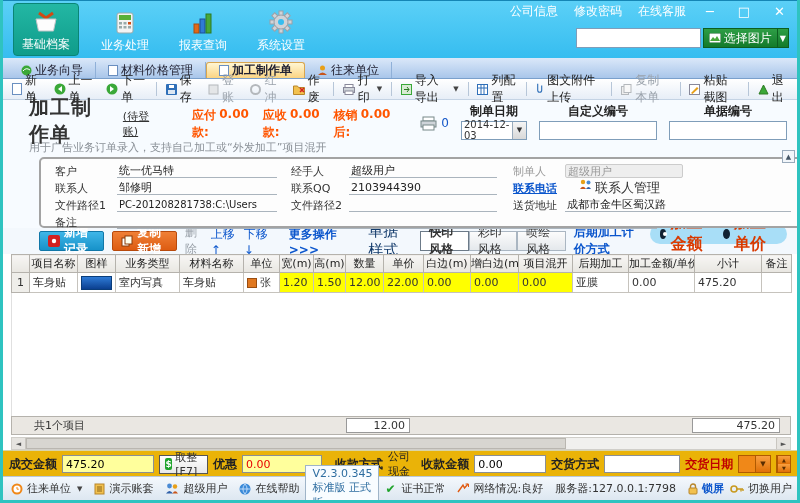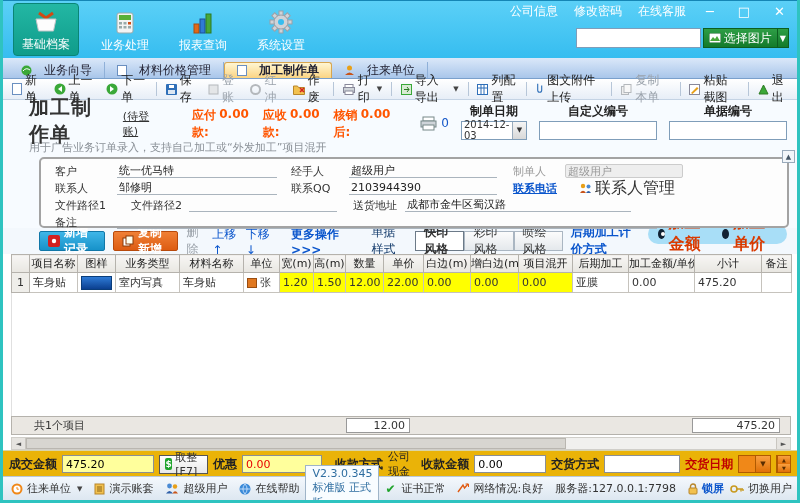--- a/index.html
+++ b/index.html
@@ -16,21 +16,21 @@
   .top-right{position:absolute;right:8px;top:2px;display:flex;flex-direction:column;align-items:flex-end;gap:8px;}
   .top-links{display:flex;align-items:center;gap:16px;color:#fff;font-size:12px;}
   .top-links .lnk{cursor:pointer;}
   .winbtn{color:#fff;font-weight:bold;font-size:13px;cursor:pointer;padding:0 4px;}
   .picker{display:flex;align-items:center;}
   .picker input{width:125px;height:20px;border:1px solid #7f9db9;background:#fff;padding:0 3px;font-size:11px;}
   .pick-btn{display:flex;align-items:center;gap:3px;height:20px;background:linear-gradient(#2e9e46,#137a2b);border:1px solid #0c5e20;color:#fff;font-size:12px;padding:6px 5px;margin-left:2px;cursor:pointer;}
   .pick-dd{height:20px;background:linear-gradient(#2e9e46,#137a2b);border:1px solid #0c5e20;border-left:none;color:#fff;font-size:8px;display:flex;align-items:center;padding:0 2px;cursor:pointer;}
   
   .tabbar{height:21px;background:linear-gradient(#dbe8f9,#a9c6ea);display:flex;align-items:flex-end;padding-left:6px;border-bottom:1px solid #7aa0cc;}
-  .tab{display:flex;align-items:center;gap:12px;height:16px;padding:0 12px;font-size:12px;color:#223;border-right:1px solid #8fb0d8;cursor:pointer;}
+  .tab{display:flex;align-items:center;gap:3px;height:16px;padding:0 12px;font-size:12px;color:#223;border-right:1px solid #8fb0d8;cursor:pointer;}
   .tab.active{background:linear-gradient(#fff6d2,#fbd483);border:1px solid #d8a64f;border-bottom:none;font-weight:bold;border-radius:3px 3px 0 0;}
   
   .toolbar{height:21px;background:linear-gradient(#ffffff,#e7eef7);border-bottom:1px solid #c4d3e4;display:flex;align-items:center;padding:0 4px;gap:2px;}
   .tbtn{display:flex;align-items:center;gap:3px;padding:1px 5px;font-size:12px;color:#222;cursor:pointer;border-radius:2px;}
   .tbtn.disabled{color:#9aa2ab;cursor:default;}
   .tsep{width:1px;height:14px;background:#b7c6d8;margin:0 2px;}
   .dd{font-size:7px;color:#444;margin-left:2px;}
   
   .title-row{height:40px;display:flex;align-items:center;padding:2px 10px 0 26px;position:relative;}
   .doc-title{font-size:20px;font-weight:bold;color:#333;letter-spacing:1px;}
@@ -48,32 +48,32 @@
   
   .subtitle{height:16px;padding-left:26px;color:#8a9097;font-size:11px;}
   
   .form-row{height:72px;display:flex;padding:1px 8px 0 36px;gap:8px;position:relative;}
   .form-main{flex:1;border:2px solid #a3a3a3;border-radius:5px;background:#fdfdfd;padding:4px 8px 2px 14px;}
   .frow{display:flex;align-items:center;height:16px;margin-bottom:1px;}
   .flbl{font-size:11px;color:#333;flex:0 0 auto;}
   .fval{border:none;border-bottom:1px solid #aab4bd;background:transparent;font-size:11px;color:#222;height:14px;padding:0 2px;}
   .fval.gray{color:#999;background:#eee;border:1px solid #ccc;border-radius:2px;}
   .flink{color:#0a55cc;text-decoration:underline;font-weight:bold;font-size:11px;cursor:pointer;}
-  .cmgr{display:flex;align-items:center;gap:3px;margin-left:14px;cursor:pointer;font-size:16px;}
+  .cmgr{display:flex;align-items:flex-start;gap:3px;margin-left:14px;cursor:pointer;font-size:13px;}
   .collapse-btn{position:absolute;right:2px;top:-6px;width:13px;height:13px;border:1px solid #9ab;background:#f2f6fa;font-size:7px;display:flex;align-items:center;justify-content:center;cursor:pointer;color:#456;}
   
   .grid-toolbar{height:26px;display:flex;align-items:center;padding:0 10px 0 36px;gap:8px;background:#f3f8fd;}
   .gbtn{display:flex;align-items:center;gap:4px;height:20px;padding:0 8px;color:#fff;font-size:12px;font-weight:bold;cursor:pointer;border-radius:2px;}
   .gbtn.add{background:linear-gradient(#3fb6e8,#1792c9);border:1px solid #1077a8;}
   .gbtn.copy{background:linear-gradient(#f08036,#dd5c12);border:1px solid #b84a0c;}
   .glink{font-size:12px;cursor:pointer;}
   .glink.gray{color:#99a0a8;}
   .glink.blue{color:#0a55cc;}
   .glink.bold{font-weight:bold;}
-  .style-lbl{color:#123a6b;font-size:12px;}
+  .style-lbl{color:#123a6b;font-size:15px;}
   .seg{display:flex;}
   .seg .sbtn{height:20px;padding:0 8px;font-size:12px;display:flex;align-items:center;background:linear-gradient(#fcfcfc,#e4e8ec);border:1px solid #aab6c2;cursor:pointer;}
   .seg .sbtn.on{background:#fff;border:1px solid #6c7a88;font-weight:bold;}
   .pricing{margin-left:auto;display:flex;align-items:flex-start;gap:8px;}
   .pricing .plbl{color:#0a55cc;font-weight:bold;font-size:12px;}
   .pill{display:flex;align-items:center;gap:10px;background:#a8def7;border-radius:10px;padding:2px 10px;height:20px;}
   .radio{display:flex;align-items:center;gap:4px;color:#d93a00;font-weight:bold;font-size:16px;cursor:pointer;}
   .rdot{width:10px;height:10px;border-radius:50%;background:#123;position:relative;}
   .rdot.sel::after{content:"";position:absolute;left:3px;top:3px;width:4px;height:4px;border-radius:50%;background:#fff;}
   
@@ -451,20 +451,21 @@
                 <path d="M1 10 q3-4.5 6 0z" fill="#c8541a"></path>
                 <circle cx="9.5" cy="3.5" r="2" fill="#4a8ad4"></circle>
                 <path d="M7 10 q2.5-4 5 0z" fill="#2f5fa8"></path>
               </svg>
             </span>
           <span>联系人管理</span>
         </div>
       </div>
       <div class="frow">
         <span class="flbl" style="width:62px">文件路径1</span>
+        <input class="fval" style="width: 160px; font-size: 10px;" value="PC-201208281738:C:\Users">
         <span class="flbl" style="width:58px;margin-left:14px">文件路径2</span>
         <input class="fval" style="width: 148px;" value="">
         <span class="flbl" style="width:52px;margin-left:16px">送货地址</span>
         <input class="fval" style="width: 226px;" value="成都市金牛区蜀汉路">
       </div>
       <div class="frow">
         <span class="flbl" style="width:62px">备注</span>
         <input class="fval" style="width: 540px;" value="">
       </div>
     </div>

